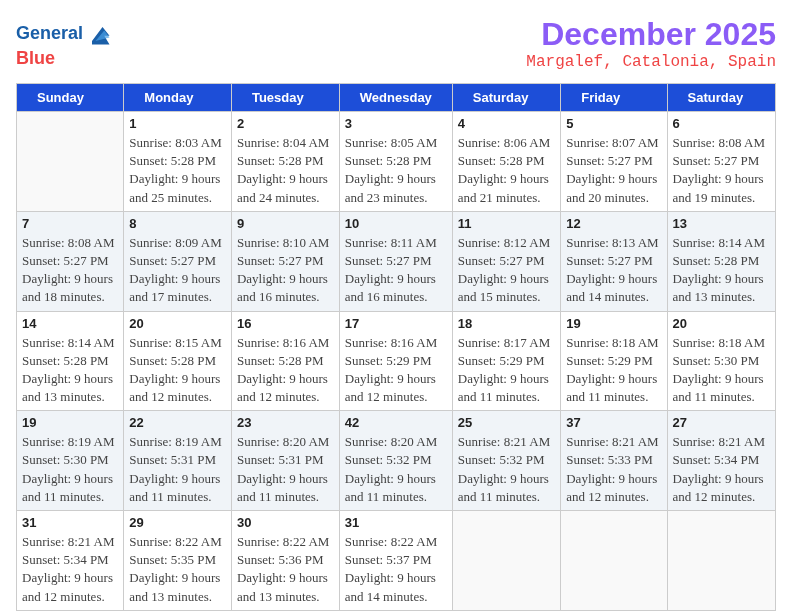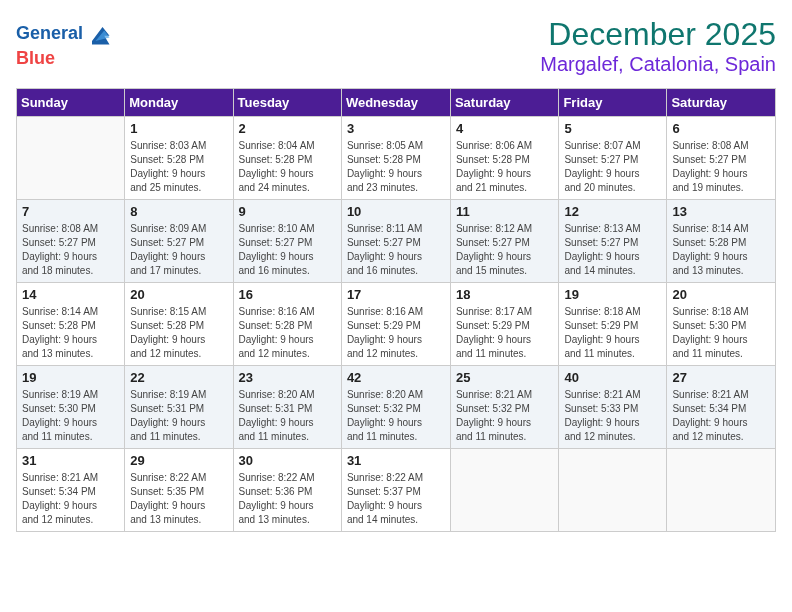--- a/index.html
+++ b/index.html
@@ -33,59 +33,61 @@
     .logo-icon {
       width: 28px;
       height: 28px;
       margin-left: 2px;
     }
     .title-area {
       text-align: right;
     }
     .month-title {
       font-size: 32px;
-      font-weight: normal;
-      color: #0f766e;
+      font-weight: bold;
+      color: #8b5cf6;
     }
     .location-title {
-      font-size: 20px;
-      color: #6d28d9;
+      font-size: 16px;
+      color: #ef4444;
+      font-family: Liberation Mono, monospace;
     }
     .calendar {
       width: 100%;
       border-collapse: collapse;
       border: 1px solid #ccc;
     }
     .calendar th {
-      background-color: #4c1d95;
+      background-color: #1d4ed8;
       color: white;
-      padding: 6px 4px;
+      padding: 6px 20px;
       font-size: 13px;
       text-align: left;
       border: 1px solid #ccc;
     }
     .calendar td {
       border: 1px solid #ccc;
       vertical-align: top;
       padding: 4px 5px;
       width: 110px;
       min-height: 80px;
       font-size: 11px;
       color: #333;
     }
     .day-number {
       font-size: 13px;
       font-weight: bold;
       margin-bottom: 3px;
       color: #222;
     }
     .day-info {
-      font-size: 10px;
+      font-size: 13px;
       line-height: 1.4;
       color: #444;
+      font-family: Liberation Serif, serif;
     }
     .empty-cell {
       background: #f9f9f9;
     }
     .row-shaded td {
       background: #f0f4f8;
     }
   </style>
 </head>
 <body>
@@ -226,21 +228,21 @@
         </td>
         <td>
           <div class="day-number">42</div>
           <div class="day-info">Sunrise: 8:20 AM<br>Sunset: 5:32 PM<br>Daylight: 9 hours<br>and 11 minutes.</div>
         </td>
         <td>
           <div class="day-number">25</div>
           <div class="day-info">Sunrise: 8:21 AM<br>Sunset: 5:32 PM<br>Daylight: 9 hours<br>and 11 minutes.</div>
         </td>
         <td>
-          <div class="day-number">40</div>
+          <div class="day-number">37</div>
           <div class="day-info">Sunrise: 8:21 AM<br>Sunset: 5:33 PM<br>Daylight: 9 hours<br>and 12 minutes.</div>
         </td>
         <td>
           <div class="day-number">27</div>
           <div class="day-info">Sunrise: 8:21 AM<br>Sunset: 5:34 PM<br>Daylight: 9 hours<br>and 12 minutes.</div>
         </td>
       </tr>
       <tr>
         <td>
           <div class="day-number">31</div>

